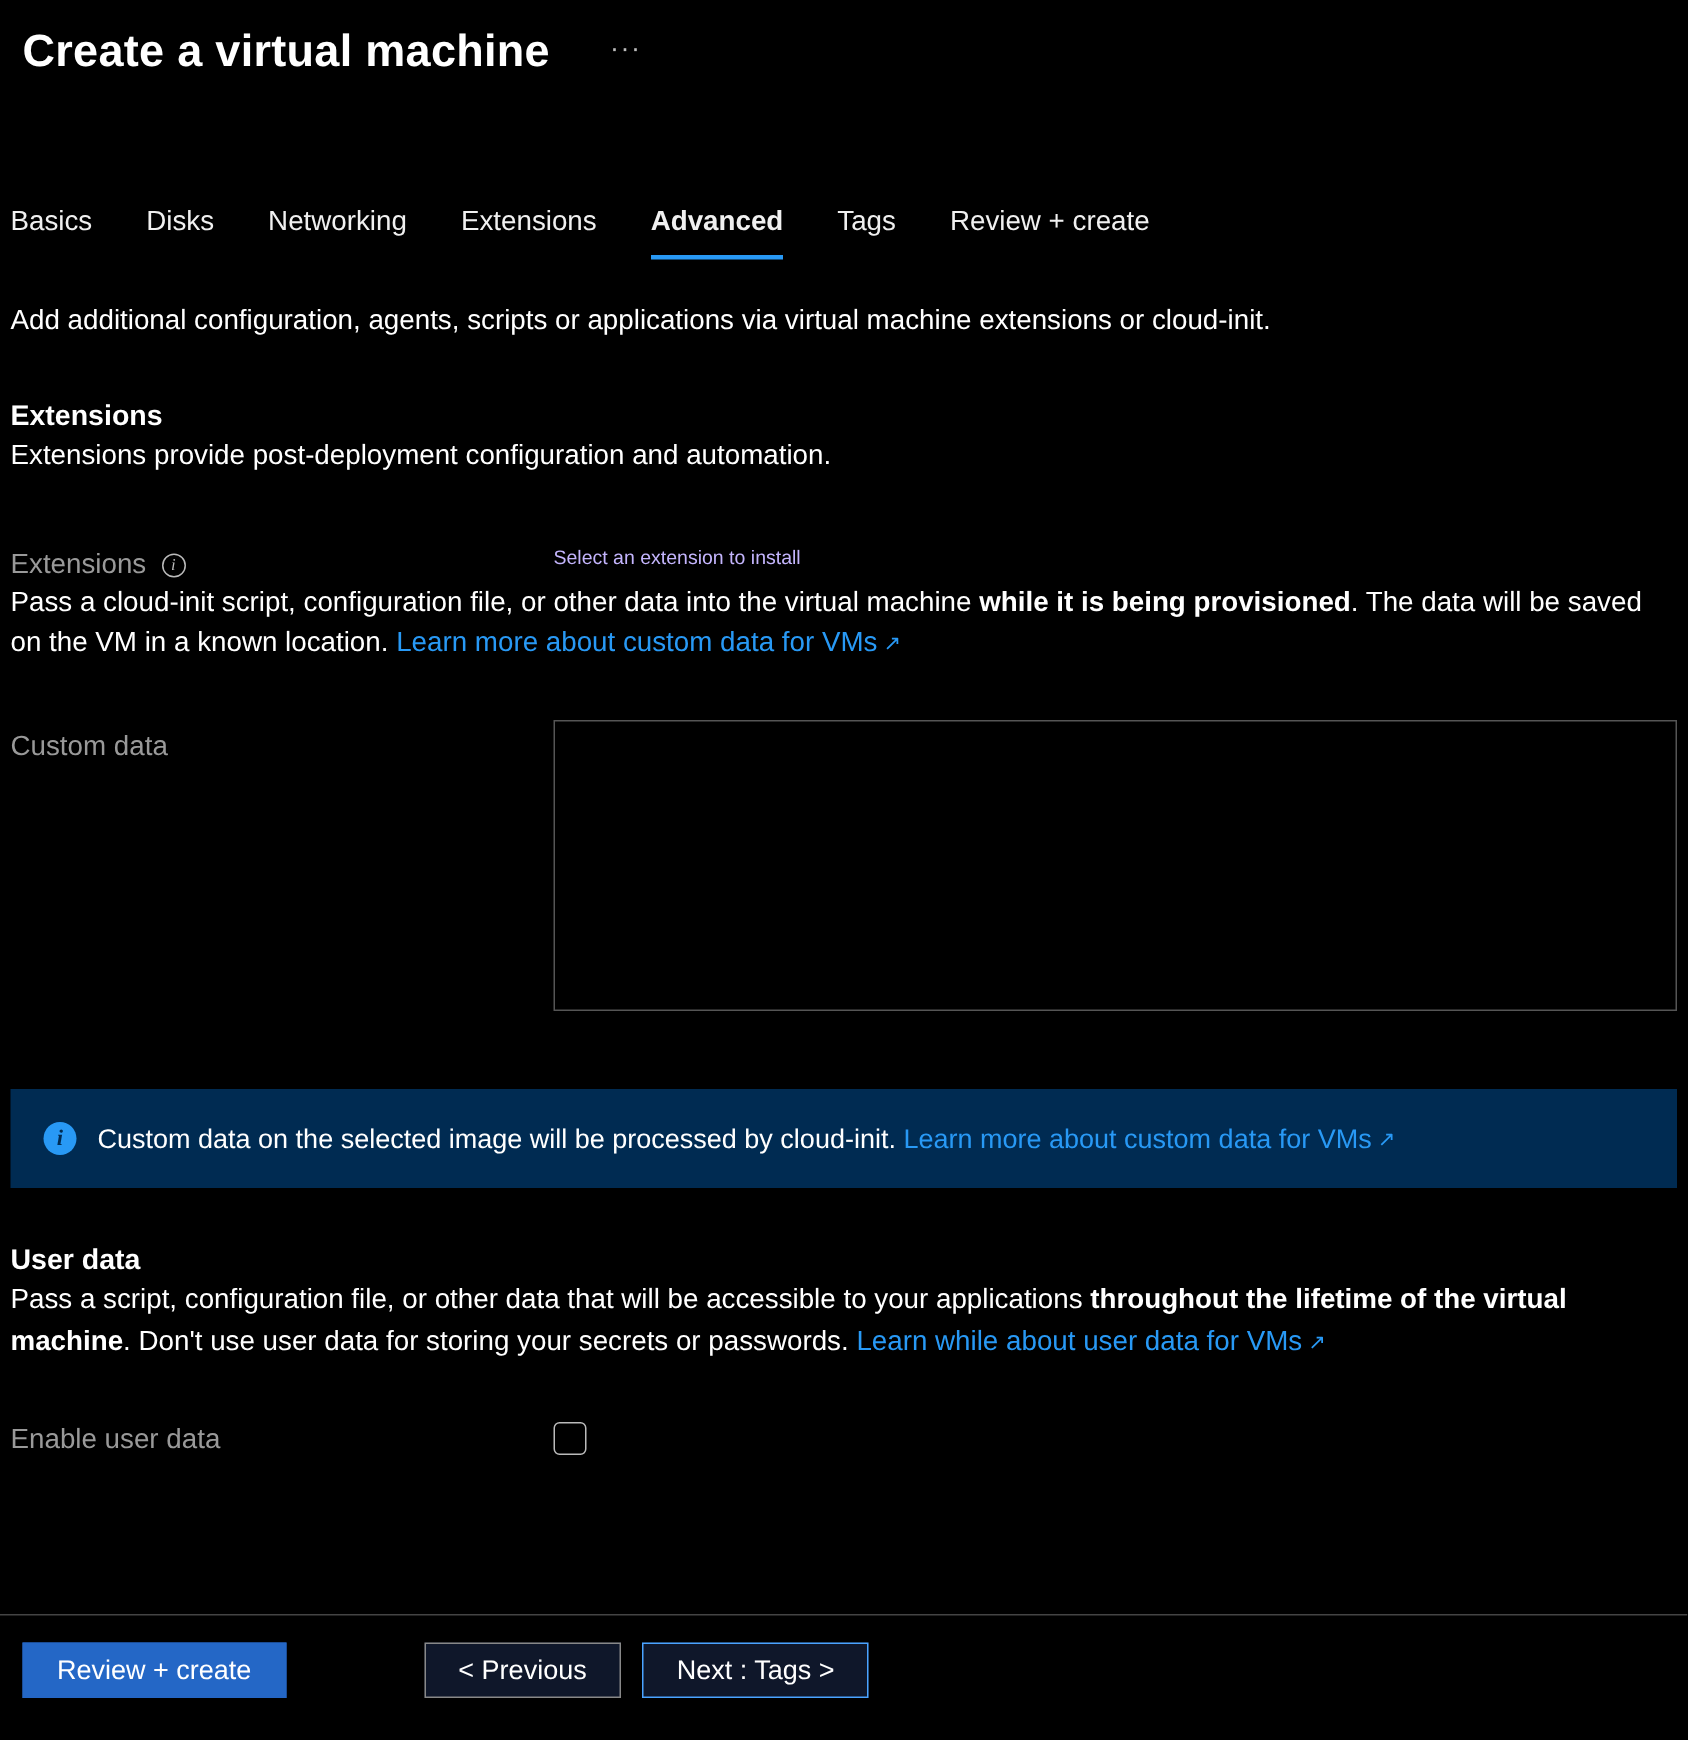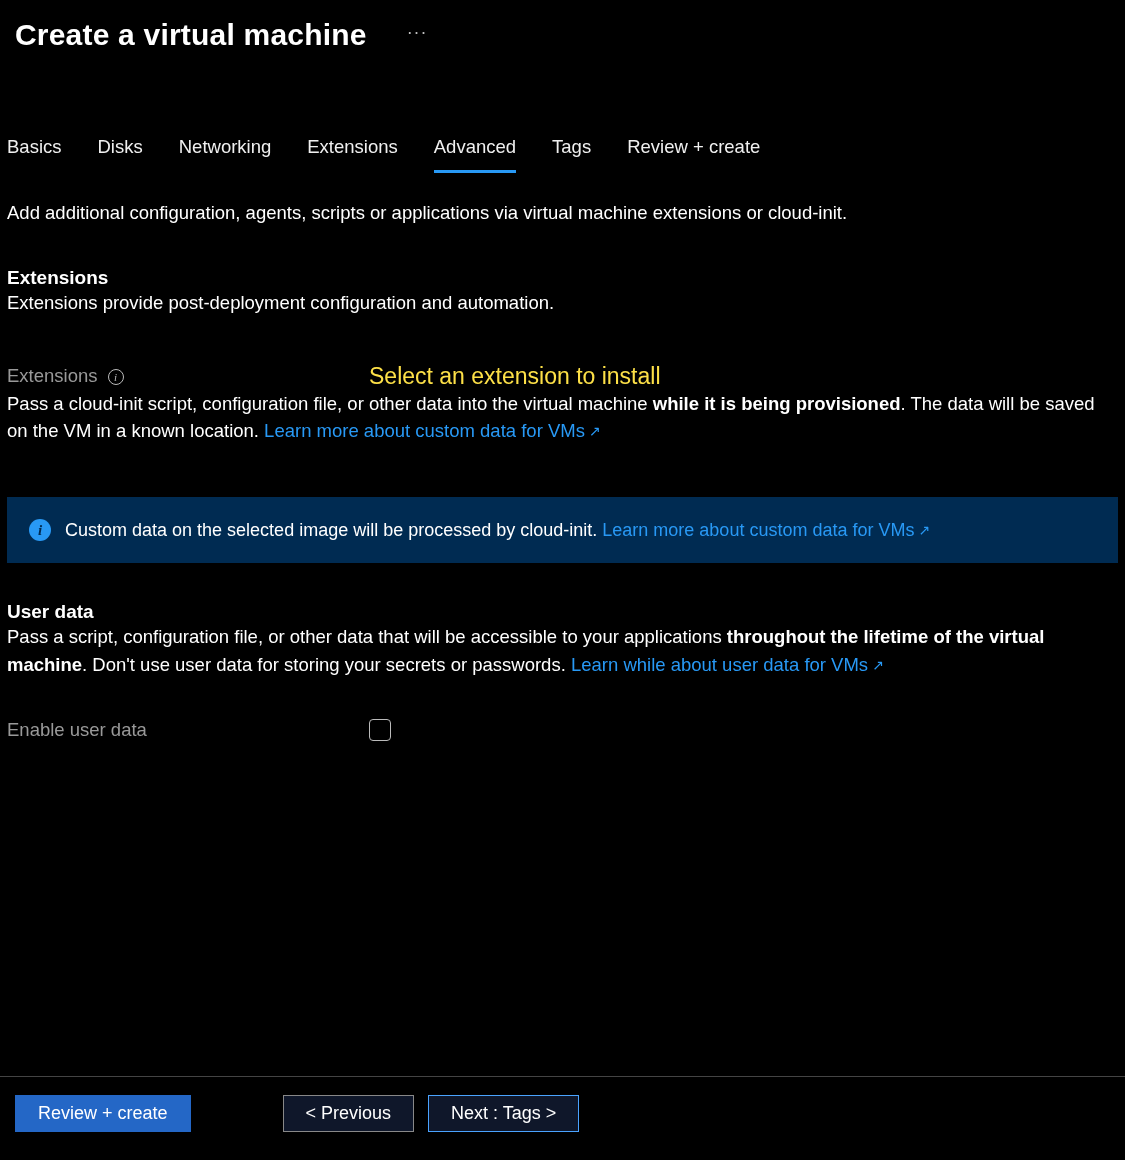--- a/index.html
+++ b/index.html
@@ -38,21 +38,21 @@
     gap: 36px;
     margin-top: 84px;
     font-size: 18.5px;
   }
   .tab {
     color: #f0f0f0;
     padding-bottom: 12px;
     cursor: pointer;
   }
   .tab.active {
-    font-weight: 400;
+    font-weight: 700;
     border-bottom: 3px solid #2899f5;
   }
   .intro {
     margin-top: 26px;
     font-size: 18.5px;
     line-height: 1.5;
   }
   .section-heading {
     font-size: 19px;
     font-weight: 600;
@@ -82,23 +82,23 @@
     display: inline-flex;
     align-items: center;
     justify-content: center;
     font-size: 11px;
     font-family: Georgia, serif;
     font-style: italic;
     color: #bbb;
     margin-top: 4px;
   }
   .field-value a.link {
-    color: #fde047;
+    color: #c4b5fd;
     text-decoration: none;
-    font-size: 23px;
+    font-size: 13px;
     cursor: pointer;
   }
   .custom-data-row {
     display: flex;
     margin-top: 38px;
   }
   .custom-data-label {
     flex: 0 0 362px;
     color: #999;
     font-size: 18.5px;
@@ -219,20 +219,24 @@
     </div>
     <div class="field-value">
       <a class="link">Select an extension to install</a>
     </div>
   </div>
 
   <p class="section-desc">
     <span>Pass a cloud-init script, configuration file, or other data into the virtual machine </span><span class="bold">while it is being provisioned</span><span>. The data will be saved on the VM in a known location. </span><a class="link"><span>Learn more about custom data for VMs</span><span class="ext-icon">↗</span></a>
   </p>
 
+  <div class="custom-data-row">
+    <div class="custom-data-label">Custom data</div>
+    <textarea class="custom-data-textarea" style=""></textarea>
+  </div>
 
   <div class="info-banner">
     <div class="i-badge">i</div>
     <div>
       <span>Custom data on the selected image will be processed by cloud-init. </span><a class="link"><span>Learn more about custom data for VMs</span><span class="ext-icon">↗</span></a>
     </div>
   </div>
 
   <div class="user-data-section">
     <h2 class="section-heading">User data</h2>

